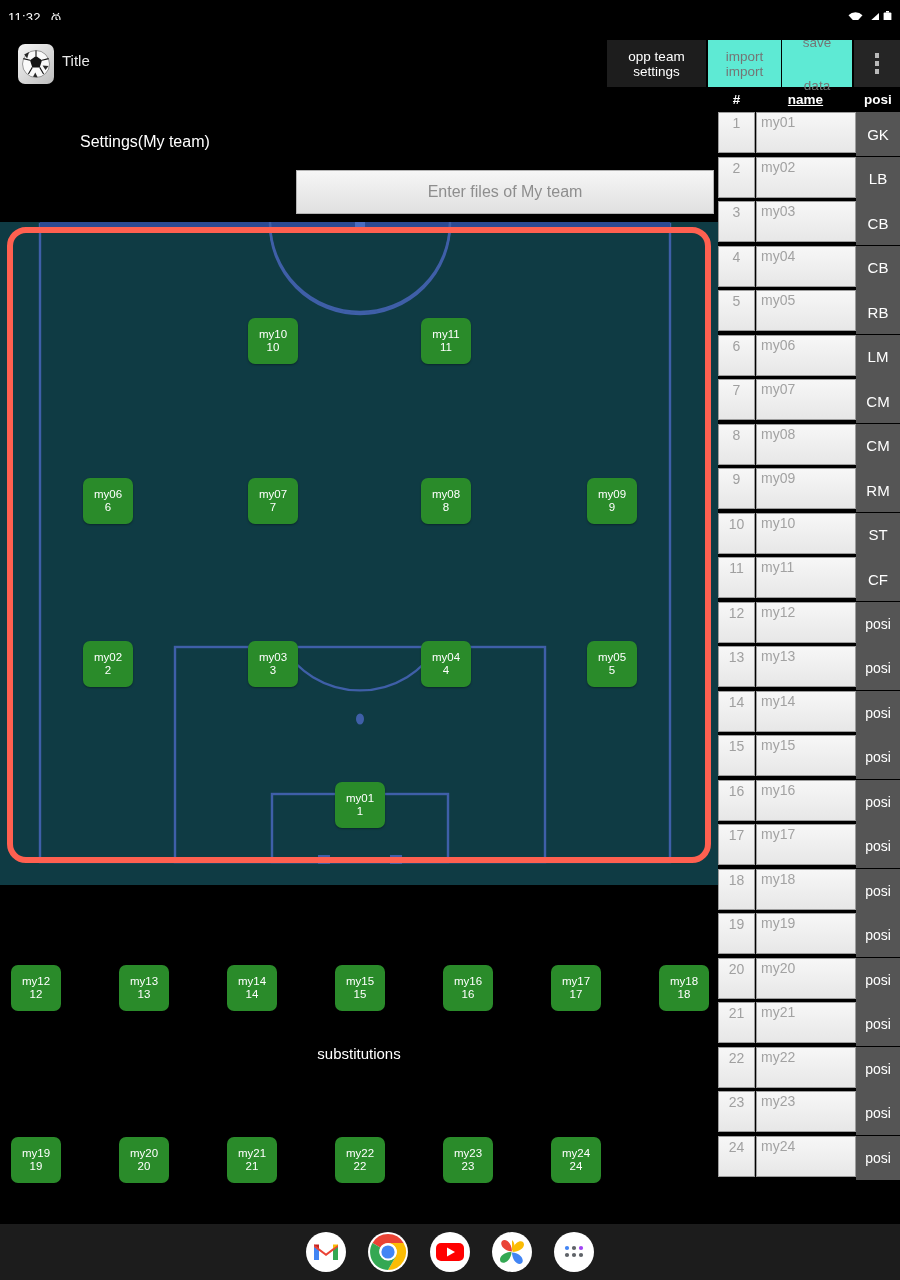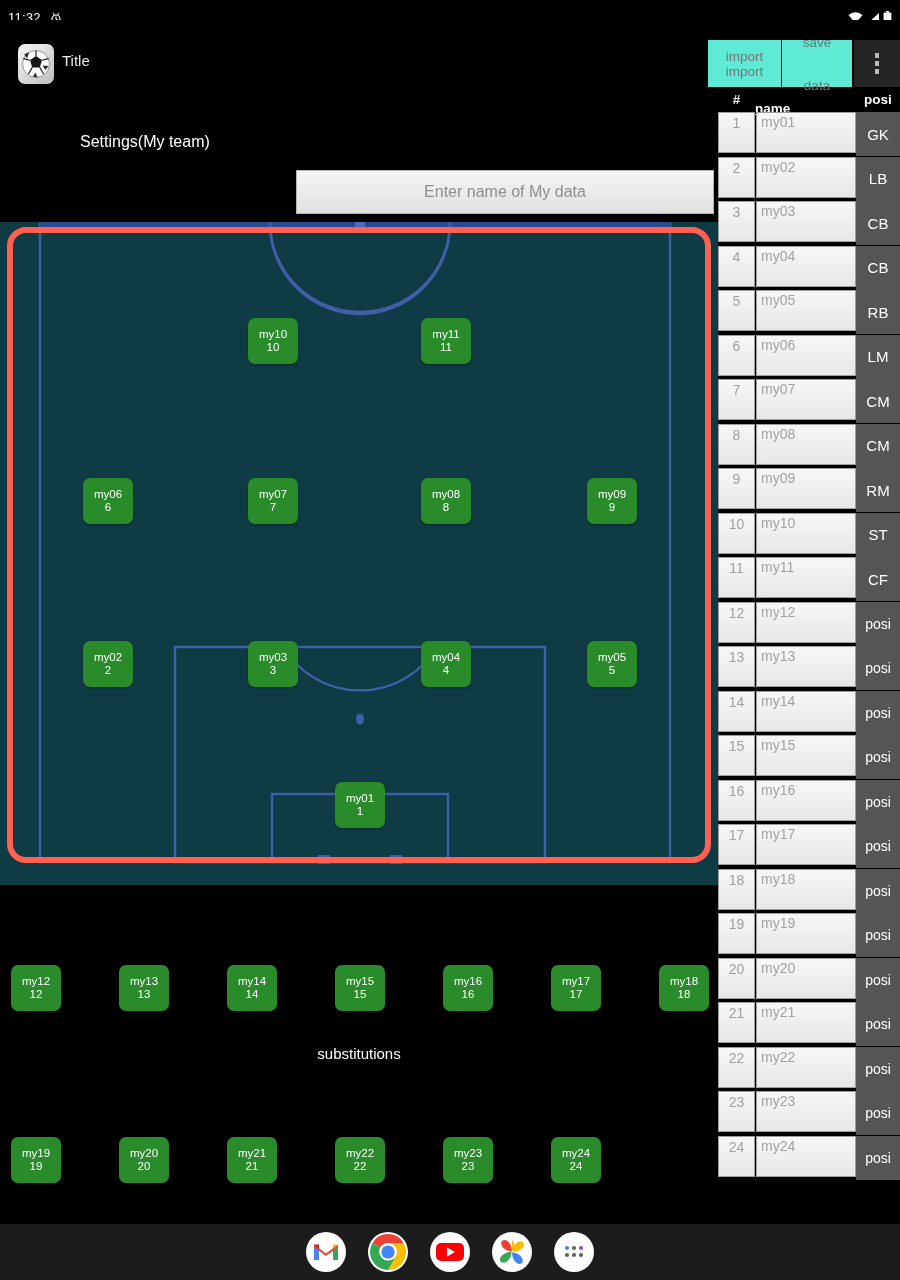--- a/index.html
+++ b/index.html
@@ -107,21 +107,21 @@
   
   .roster {
     position: absolute; left: 718px; top: 92px; width: 182px; height: 1098px;
     background: #000;
   }
   .roster-head {
     position: absolute; left: 0; top: 0; width: 182px; height: 20px;
     color: #ffffff; font-size: 13.5px; font-weight: bold;
   }
   .rh-num  { position: absolute; left: 0px;  width: 37px;  text-align: center; top: 0; }
-  .rh-name { position: absolute; left: 37px; width: 101px; text-align: left; top: 9px; text-decoration: underline; }
+  .rh-name { position: absolute; left: 37px; width: 101px; text-align: center; top: 0; text-decoration: underline; }
   .rh-posi { position: absolute; left: 138px;width: 44px;  text-align: center; top: 0; }
 
   .roster-row { position: absolute; left: 0; width: 182px; height: 44px; }
   .cell-num {
     position: absolute; left: 0px; top: 0; width: 37px; height: 41px;
     background: linear-gradient(#f7f7f7,#e7e7e7);
     border: 1px solid #9d9d9d;
     color: #a0a0a0; font-size: 14px;
     display: flex; align-items: flex-start; justify-content: center;
     padding-top: 2px;
@@ -188,37 +188,41 @@
         <path d="M18.7 18.4 L22.6 25" stroke="#131313" stroke-width="1.1"></path>
         <path d="M11.3 18.4 L7.4 25" stroke="#131313" stroke-width="1.1"></path>
         <path d="M9 11.3 L2.4 9.6" stroke="#131313" stroke-width="1.1"></path>
         <path d="M3.2 5.5 L8 3 L6.2 9.4 Z" fill="#131313" opacity=".9"></path>
         <path d="M24.5 21 L27.5 17 L21.6 16.4 Z" fill="#131313" opacity=".9"></path>
         <path d="M12 27.8 L16.6 28.2 L14.3 23.6 Z" fill="#131313" opacity=".9"></path>
       </svg>
     </div>
     <div class="title-label">Title</div>
 
+    <div class="tb-btn enabled" id="tb-opp">
+      <span>opp team</span>
+      <span>settings</span>
+    </div>
     <div class="tb-btn disabled" id="tb-import">
       <span>import</span>
       <span>import</span>
     </div>
     <div class="tb-btn disabled" id="tb-save">
       <span>save</span>
       <span>data</span>
     </div>
     <div class="tb-overflow">
       <i></i>
       <i></i>
       <i></i>
     </div>
   </div>
 
   <div class="panel-title">Settings(My team)</div>
-  <div class="team-input">Enter name of My data</div>
+  <div class="team-input">Enter files of My team</div>
 
   <div class="pitch-wrap">
     <svg class="pitch-svg" width="718" height="663" viewBox="0 0 718 663">
 
       <rect x="40" y="2" width="630" height="638" fill="none" stroke="#3f5fa8" stroke-width="2.4"></rect>
 
       <rect x="40" y="0" width="630" height="5" fill="#2c4a92"></rect>
       <rect x="355" y="0" width="10" height="8" fill="#4a6bc0"></rect>
 
       <path d="M 270 0 A 90 90 0 0 0 450 0" fill="none" stroke="#3f5fa8" stroke-width="2.4"></path>

